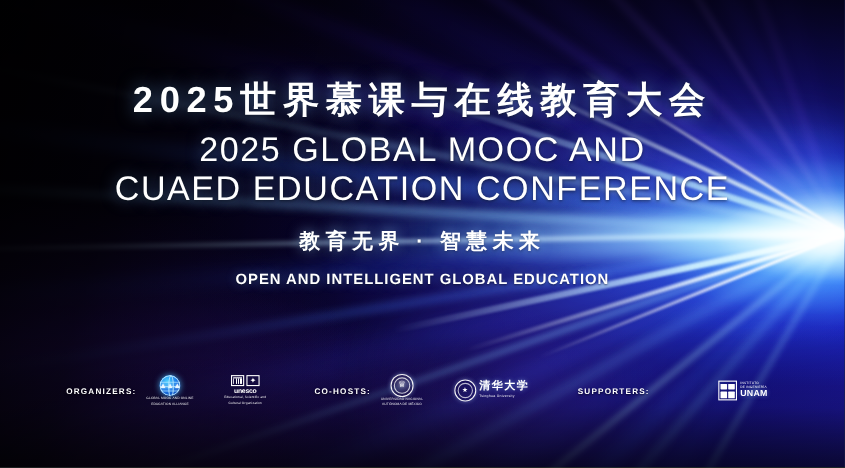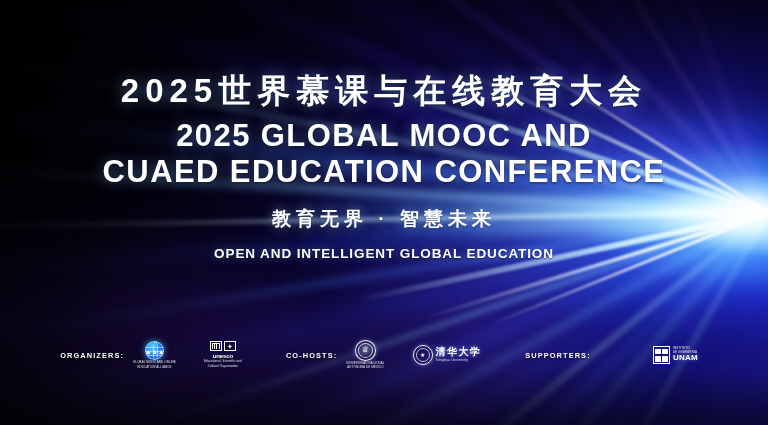--- a/index.html
+++ b/index.html
@@ -130,21 +130,21 @@
     font-weight: 700;
     letter-spacing: 6px;
     line-height: 1.06;
     text-shadow: 0 0 16px rgba(120,180,255,0.55), 0 1px 3px rgba(0,0,0,0.65);
     white-space: nowrap;
   }
 
   .title-en {
     color: #ffffff;
     font-size: 31px;
-    font-weight: 700;
+    font-weight: 400;
     letter-spacing: 1.4px;
     line-height: 1.16;
     margin-top: 9px;
     text-shadow: 0 0 14px rgba(120,180,255,0.5), 0 1px 3px rgba(0,0,0,0.6);
   }
   .title-en span { display: block; white-space: nowrap; }
 
   .subtitle-block {
     position: absolute;
     top: 206px;

